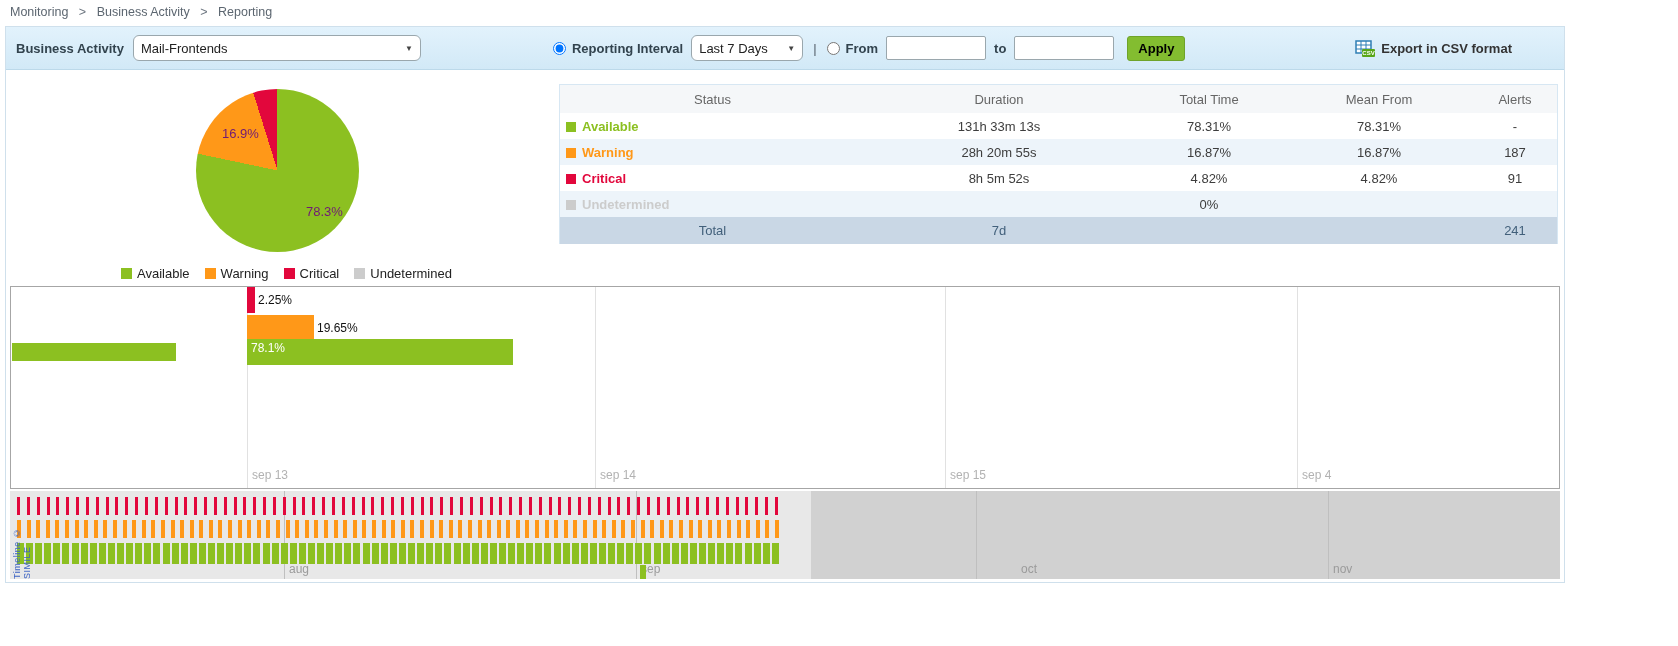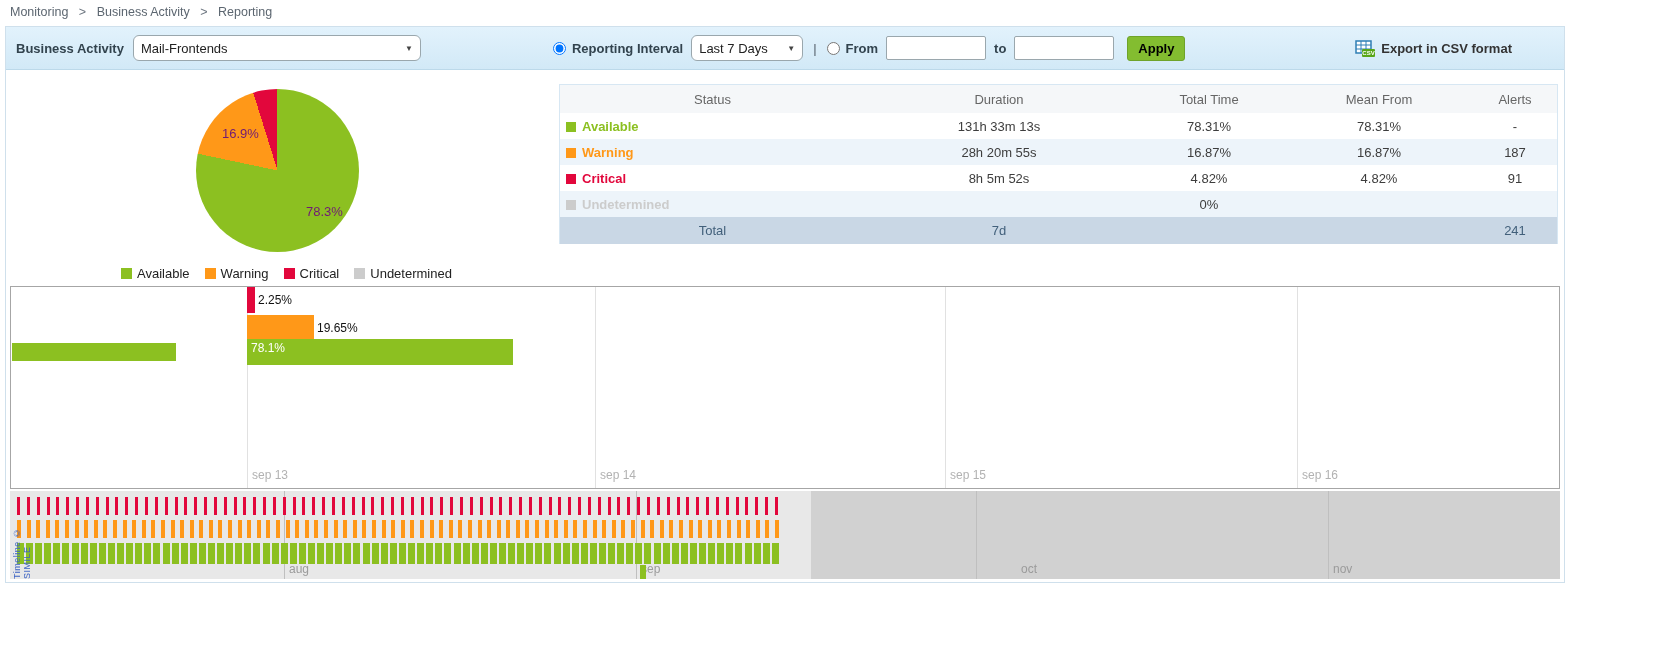--- a/index.html
+++ b/index.html
@@ -226,21 +226,21 @@
   </div>
 
   <div class="detail-band">
     <div class="grid-v" style="left:236px"></div>
     <div class="grid-v" style="left:584px"></div>
     <div class="grid-v" style="left:934px"></div>
     <div class="grid-v" style="left:1286px"></div>
     <div class="axis-label" style="left:241px">sep 13</div>
     <div class="axis-label" style="left:589px">sep 14</div>
     <div class="axis-label" style="left:939px">sep 15</div>
-    <div class="axis-label" style="left:1291px">sep 16</div>
+    <div class="axis-label" style="left:1291px">sep 4</div>
 
     <div class="clipped-bar" style="color: rgb(140, 192, 33);"></div>
 
     <div class="bar-row" style="top: 4px; color: rgb(226, 7, 60);">
       <div class="tl-bar" style="width: 8px;"></div>
       <span class="bar-out-label">2.25%</span>
     </div>
     <div class="bar-row" style="top: 32px; color: rgb(255, 152, 24);">
       <div class="tl-bar" style="width: 67px;"></div>
       <span class="bar-out-label">19.65%</span>

